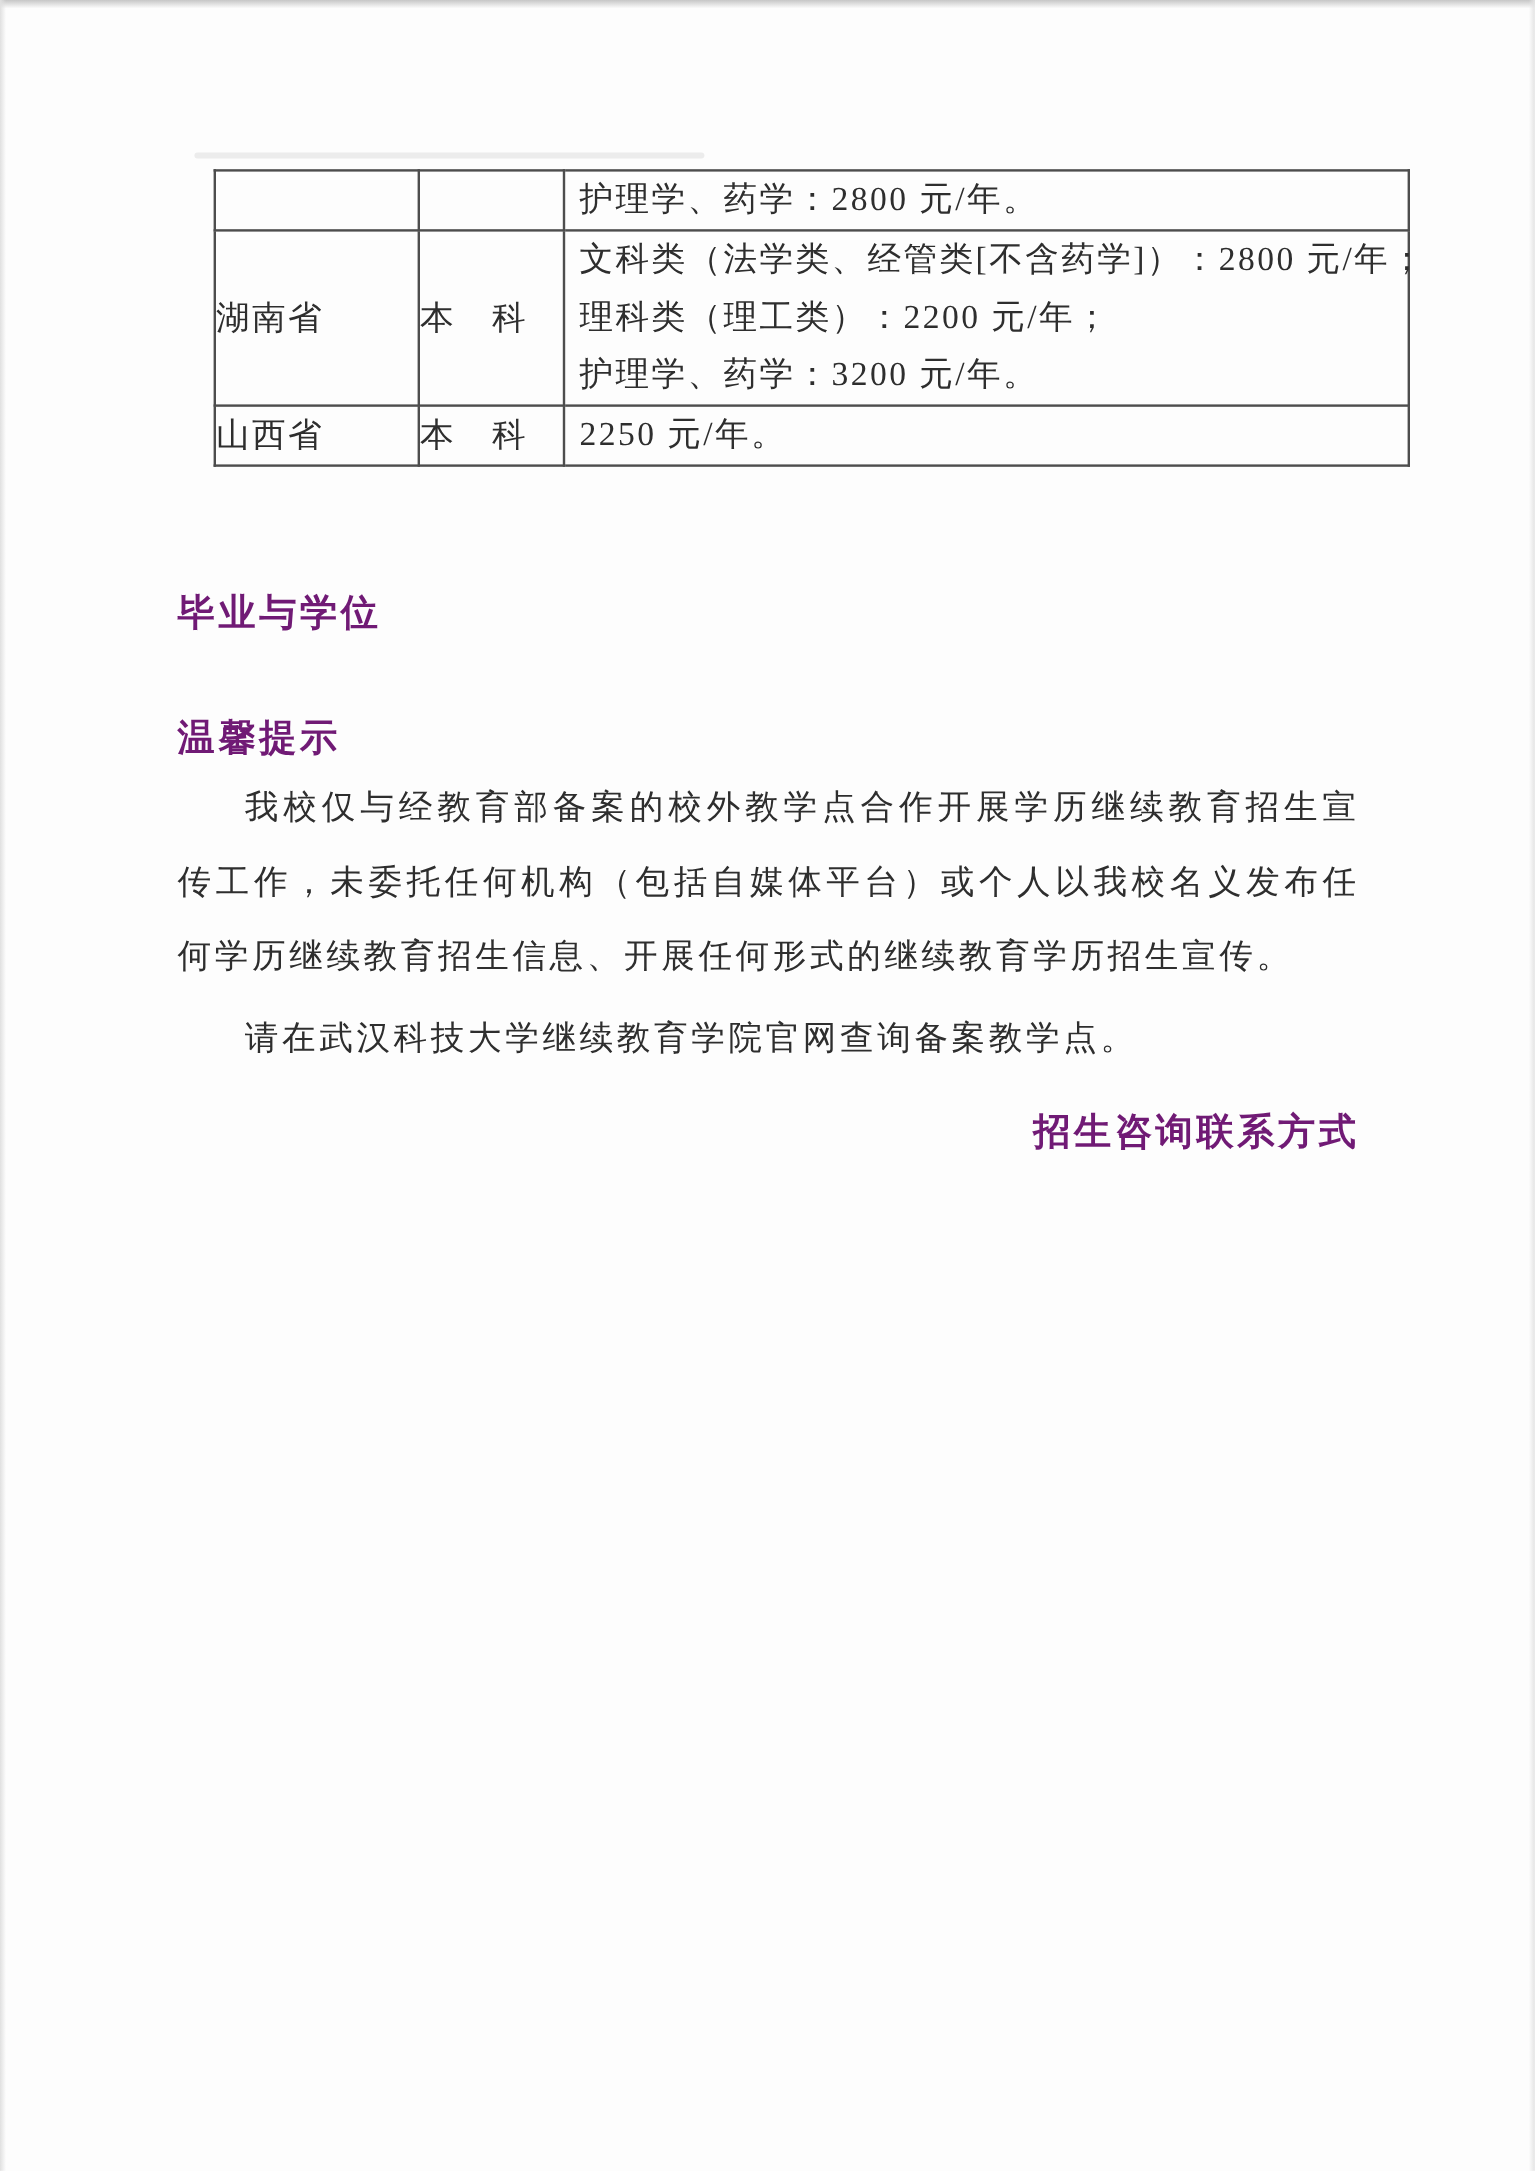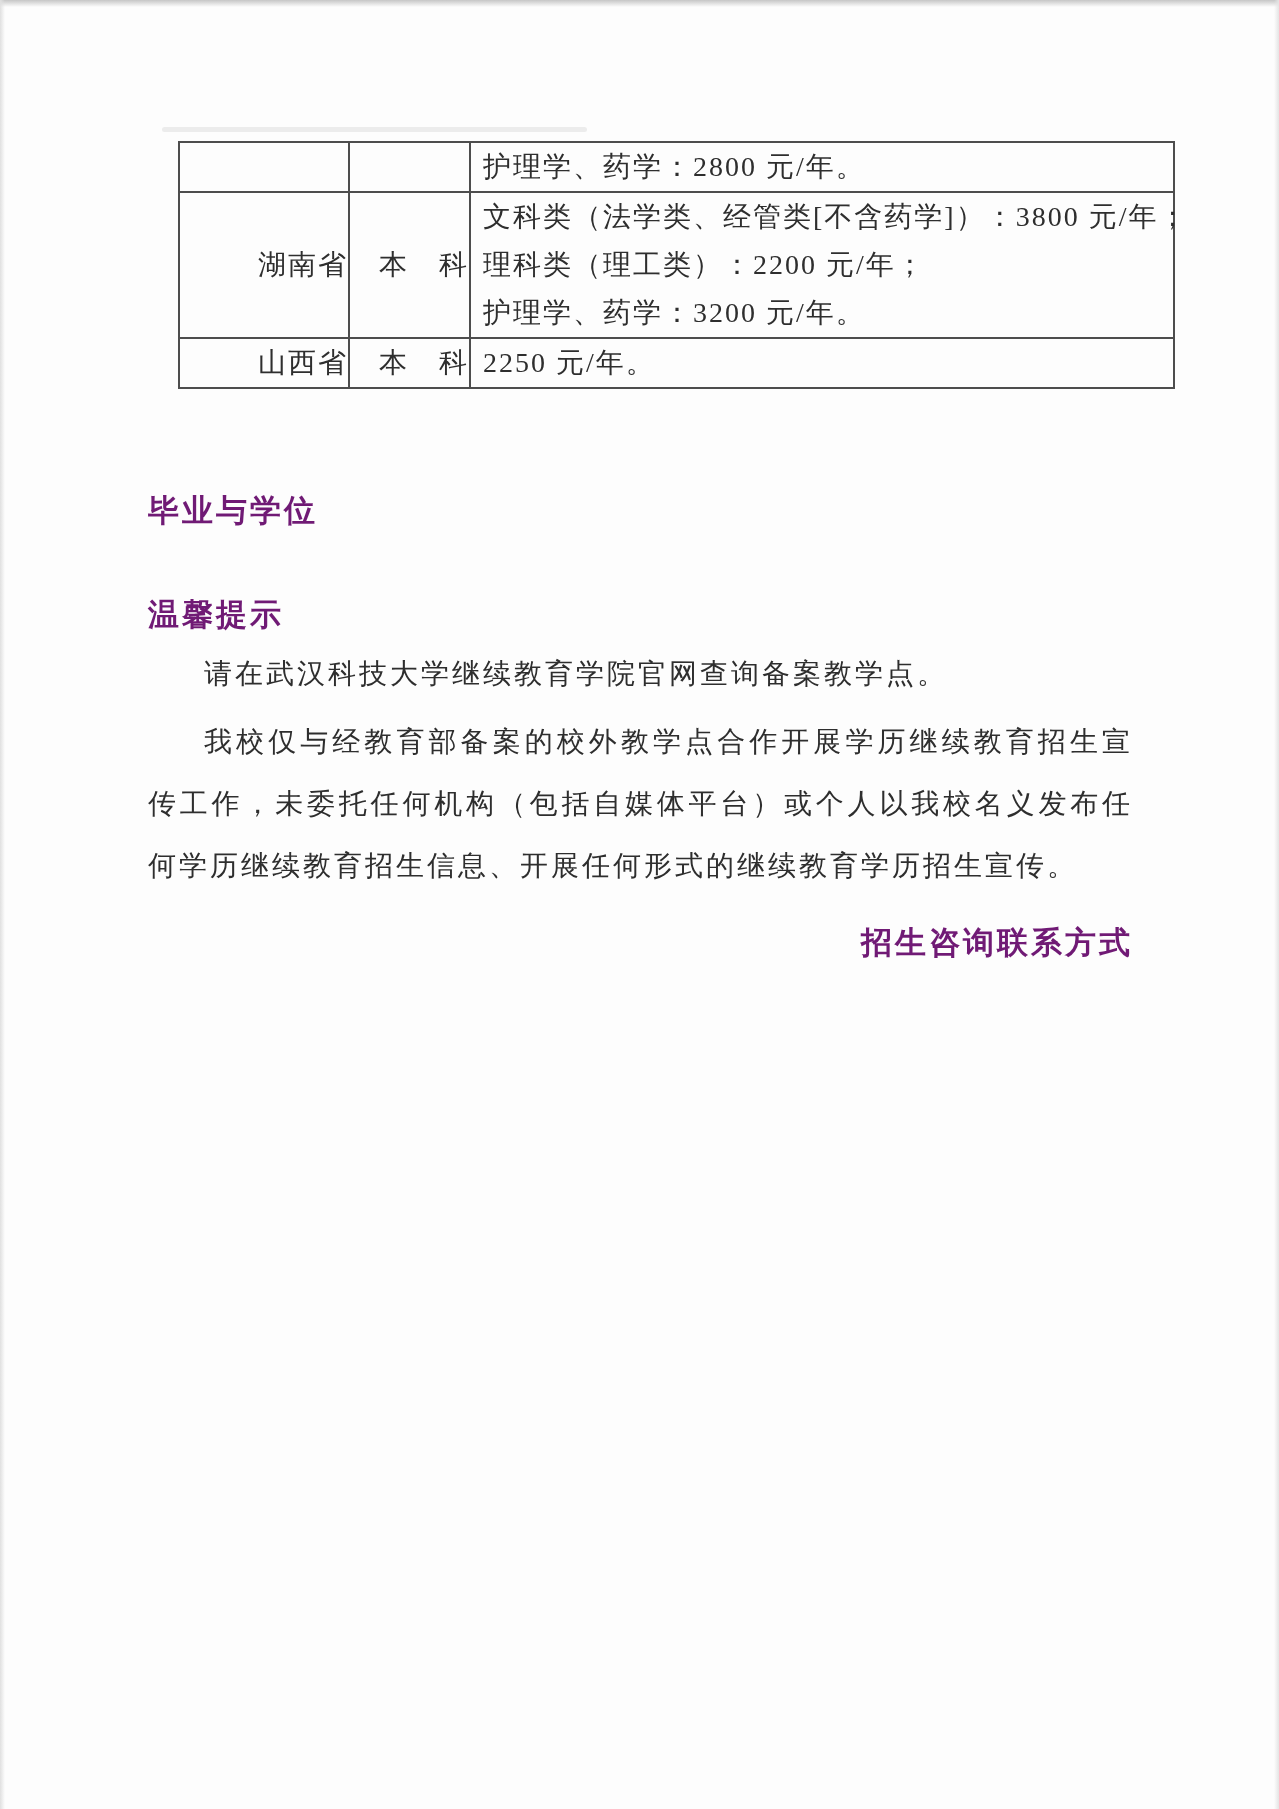--- a/index.html
+++ b/index.html
@@ -34,21 +34,21 @@
     font-size: 28px;
     letter-spacing: 2px;
   }
   .tuition-table td { border: 2px solid #4d4d4d; vertical-align: middle; }
   .col-province { width: 170px; }
   .col-level    { width: 121px; }
   .col-fees     { width: 704px; }
   .row-a td { height: 48px; }
   .row-b td { height: 145px; }
   .row-c td { height: 50px; }
-  td.center { text-align: right; }
+  td.center { text-align: left; }
   td.fees  { padding-left: 12px; }
   .fee-line { line-height: 48px; white-space: nowrap; }
   .row-c .fee-line { line-height: 46px; }
 
   
   .para {
     width: 985px;
     font-size: 28px;
     line-height: 62px;
     letter-spacing: 3px;
@@ -106,38 +106,38 @@
           <td class="center"></td>
           <td class="center"></td>
           <td class="fees">
             <div class="fee-line">护理学、药学：2800 元/年。</div>
           </td>
         </tr>
         <tr class="row-b">
           <td class="center">湖南省</td>
           <td class="center">本　科</td>
           <td class="fees">
-            <div class="fee-line">文科类（法学类、经管类[不含药学]）：3800 元/年；</div>
+            <div class="fee-line">文科类（法学类、经管类[不含药学]）：2800 元/年；</div>
             <div class="fee-line">理科类（理工类）：2200 元/年；</div>
             <div class="fee-line">护理学、药学：3200 元/年。</div>
           </td>
         </tr>
         <tr class="row-c">
           <td class="center">山西省</td>
           <td class="center">本　科</td>
           <td class="fees">
             <div class="fee-line">2250 元/年。</div>
           </td>
         </tr>
       </tbody>
     </table>
 
 
     <h2 class="heading h-graduation">毕业与学位</h2>
 
     <h2 class="heading h-tips">温馨提示</h2>
+    <p class="para indent para-tips1">我校仅与经教育部备案的校外教学点合作开展学历继续教育招生宣传工作，未委托任何机构（包括自媒体平台）或个人以我校名义发布任何学历继续教育招生信息、开展任何形式的继续教育学历招生宣传。</p>
     <p class="para indent para-tips2">请在武汉科技大学继续教育学院官网查询备案教学点。</p>
-    <p class="para indent para-tips1">我校仅与经教育部备案的校外教学点合作开展学历继续教育招生宣传工作，未委托任何机构（包括自媒体平台）或个人以我校名义发布任何学历继续教育招生信息、开展任何形式的继续教育学历招生宣传。</p>
 
     <h2 class="heading h-contact">招生咨询联系方式</h2>
 
   </div>
 </div>
 
 </body></html>

